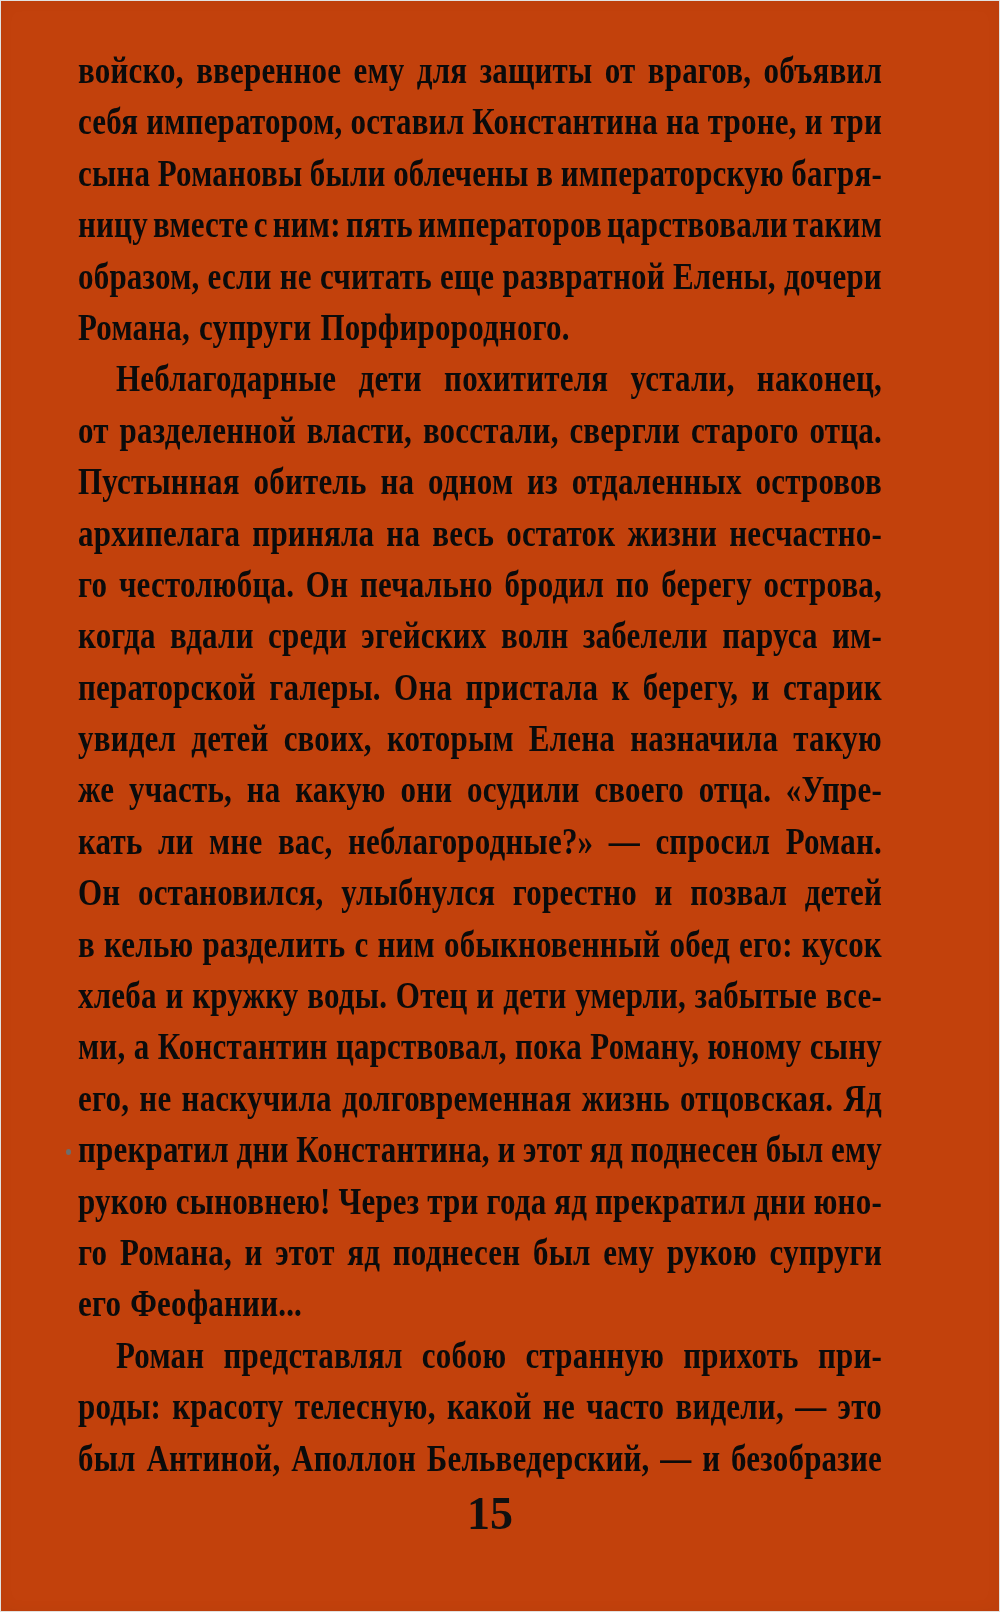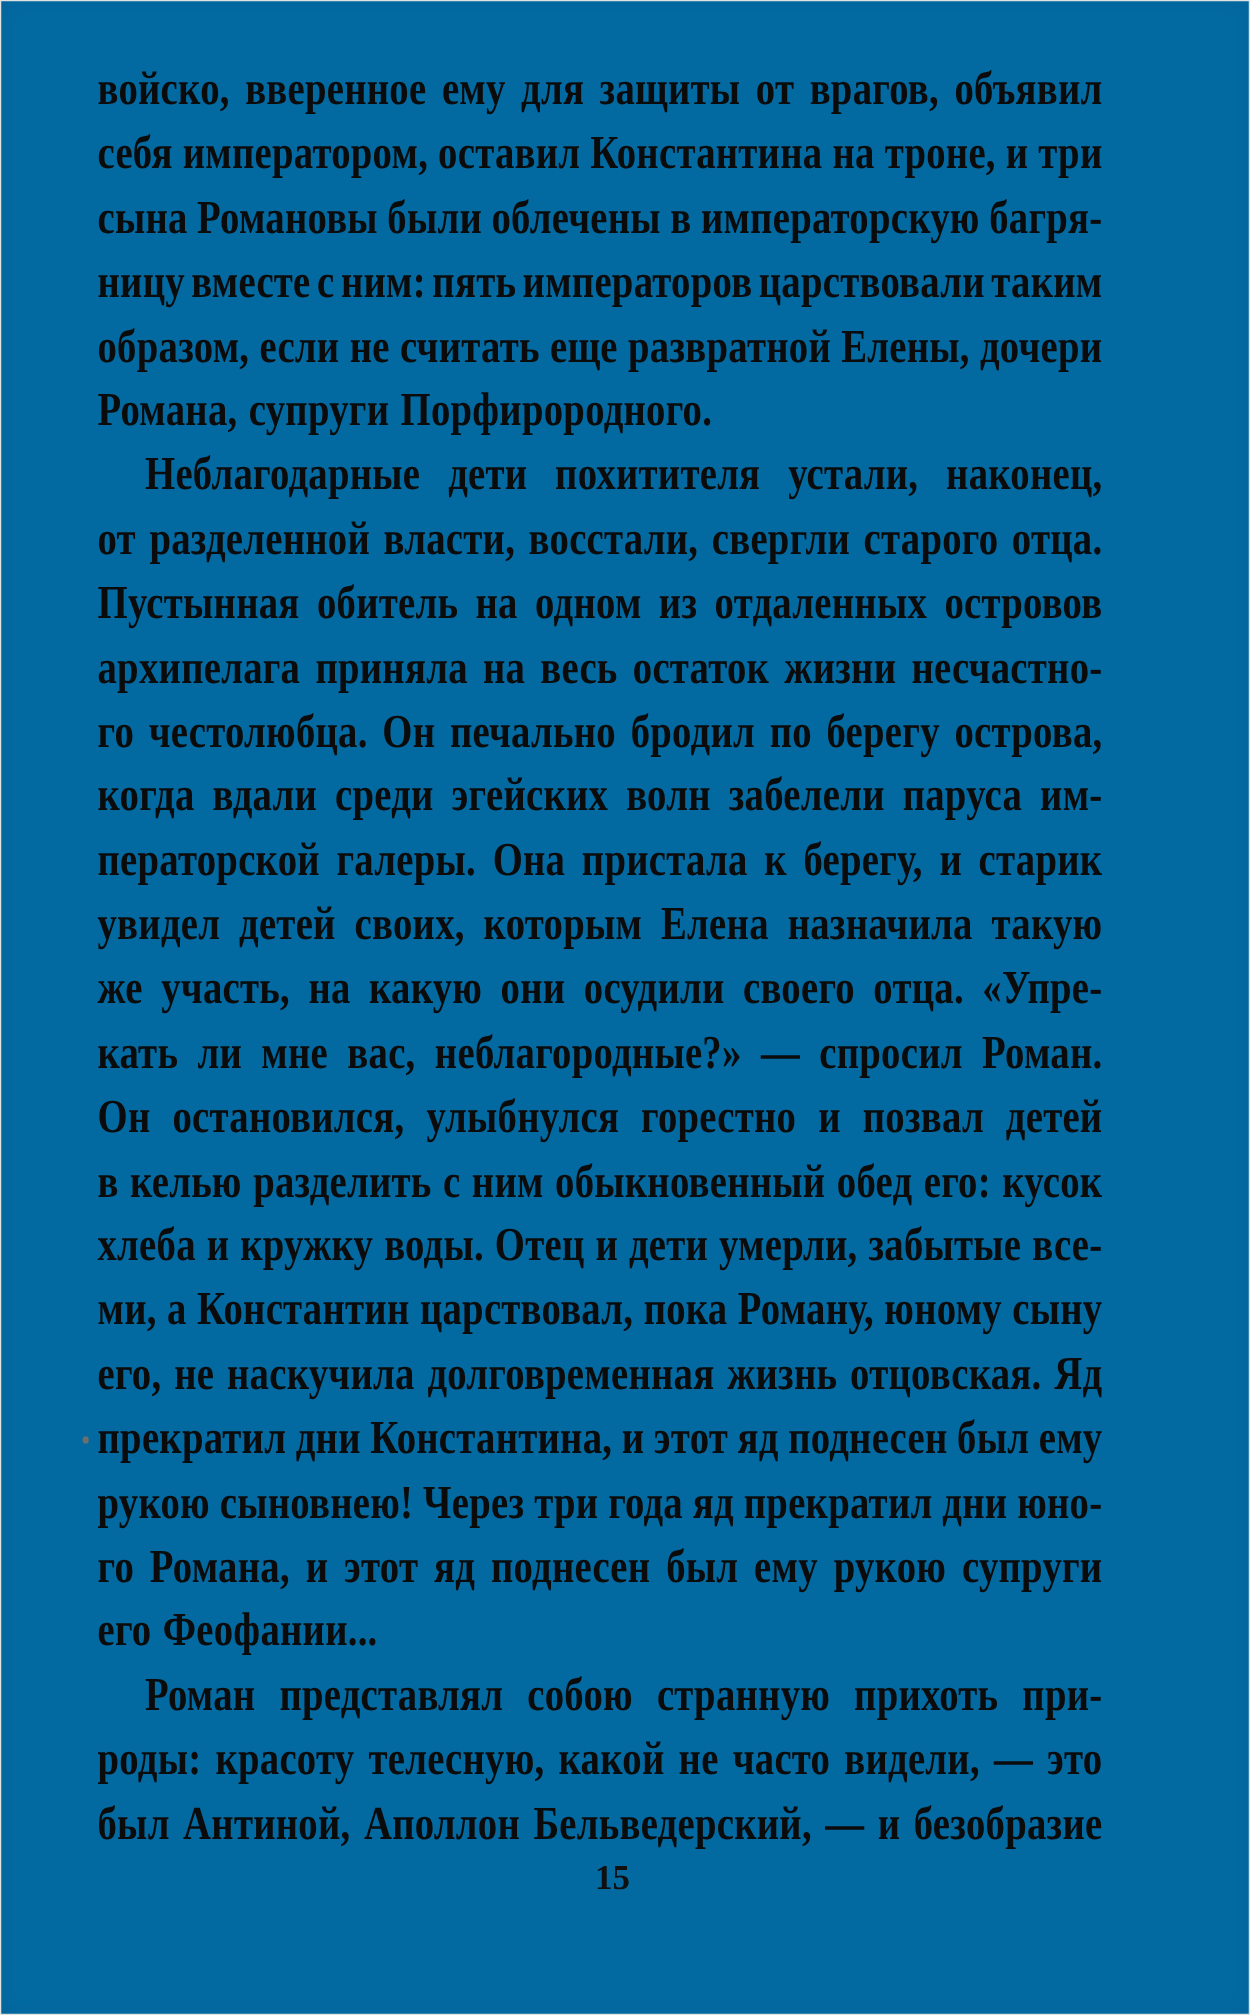--- a/index.html
+++ b/index.html
@@ -6,21 +6,21 @@
   body {
     width: 1000px;
     height: 1612px;
     position: relative;
     background: #ffffff;
     font-family: "Liberation Serif", serif;
   }
   .page {
     position: absolute;
     inset: 0;
-    background: #0369a1;
+    background: #c2410c;
     box-shadow: inset 0 0 0 1px #e2e2e0, inset 0 0 18px rgba(0,0,0,0.04);
     overflow: hidden;
     font-family: Liberation Serif, serif;
   }
   .text-block {
     position: absolute;
     left: 78px;
     top: 45px;
     width: 804px;
   }
@@ -44,21 +44,21 @@
   
   .line.ind span:first-child {
     margin-left: 38px;
   }
   .page-number {
     position: absolute;
     top: 1487px;
     left: 0;
     width: 980px;
     text-align: center;
-    font-size: 28px;
+    font-size: 46px;
     font-weight: bold;
     color: #101010;
   }
   .speck {
     position: absolute;
     left: 66px;
     top: 1149px;
     width: 5px;
     height: 6px;
     background: #6d6d6d;

